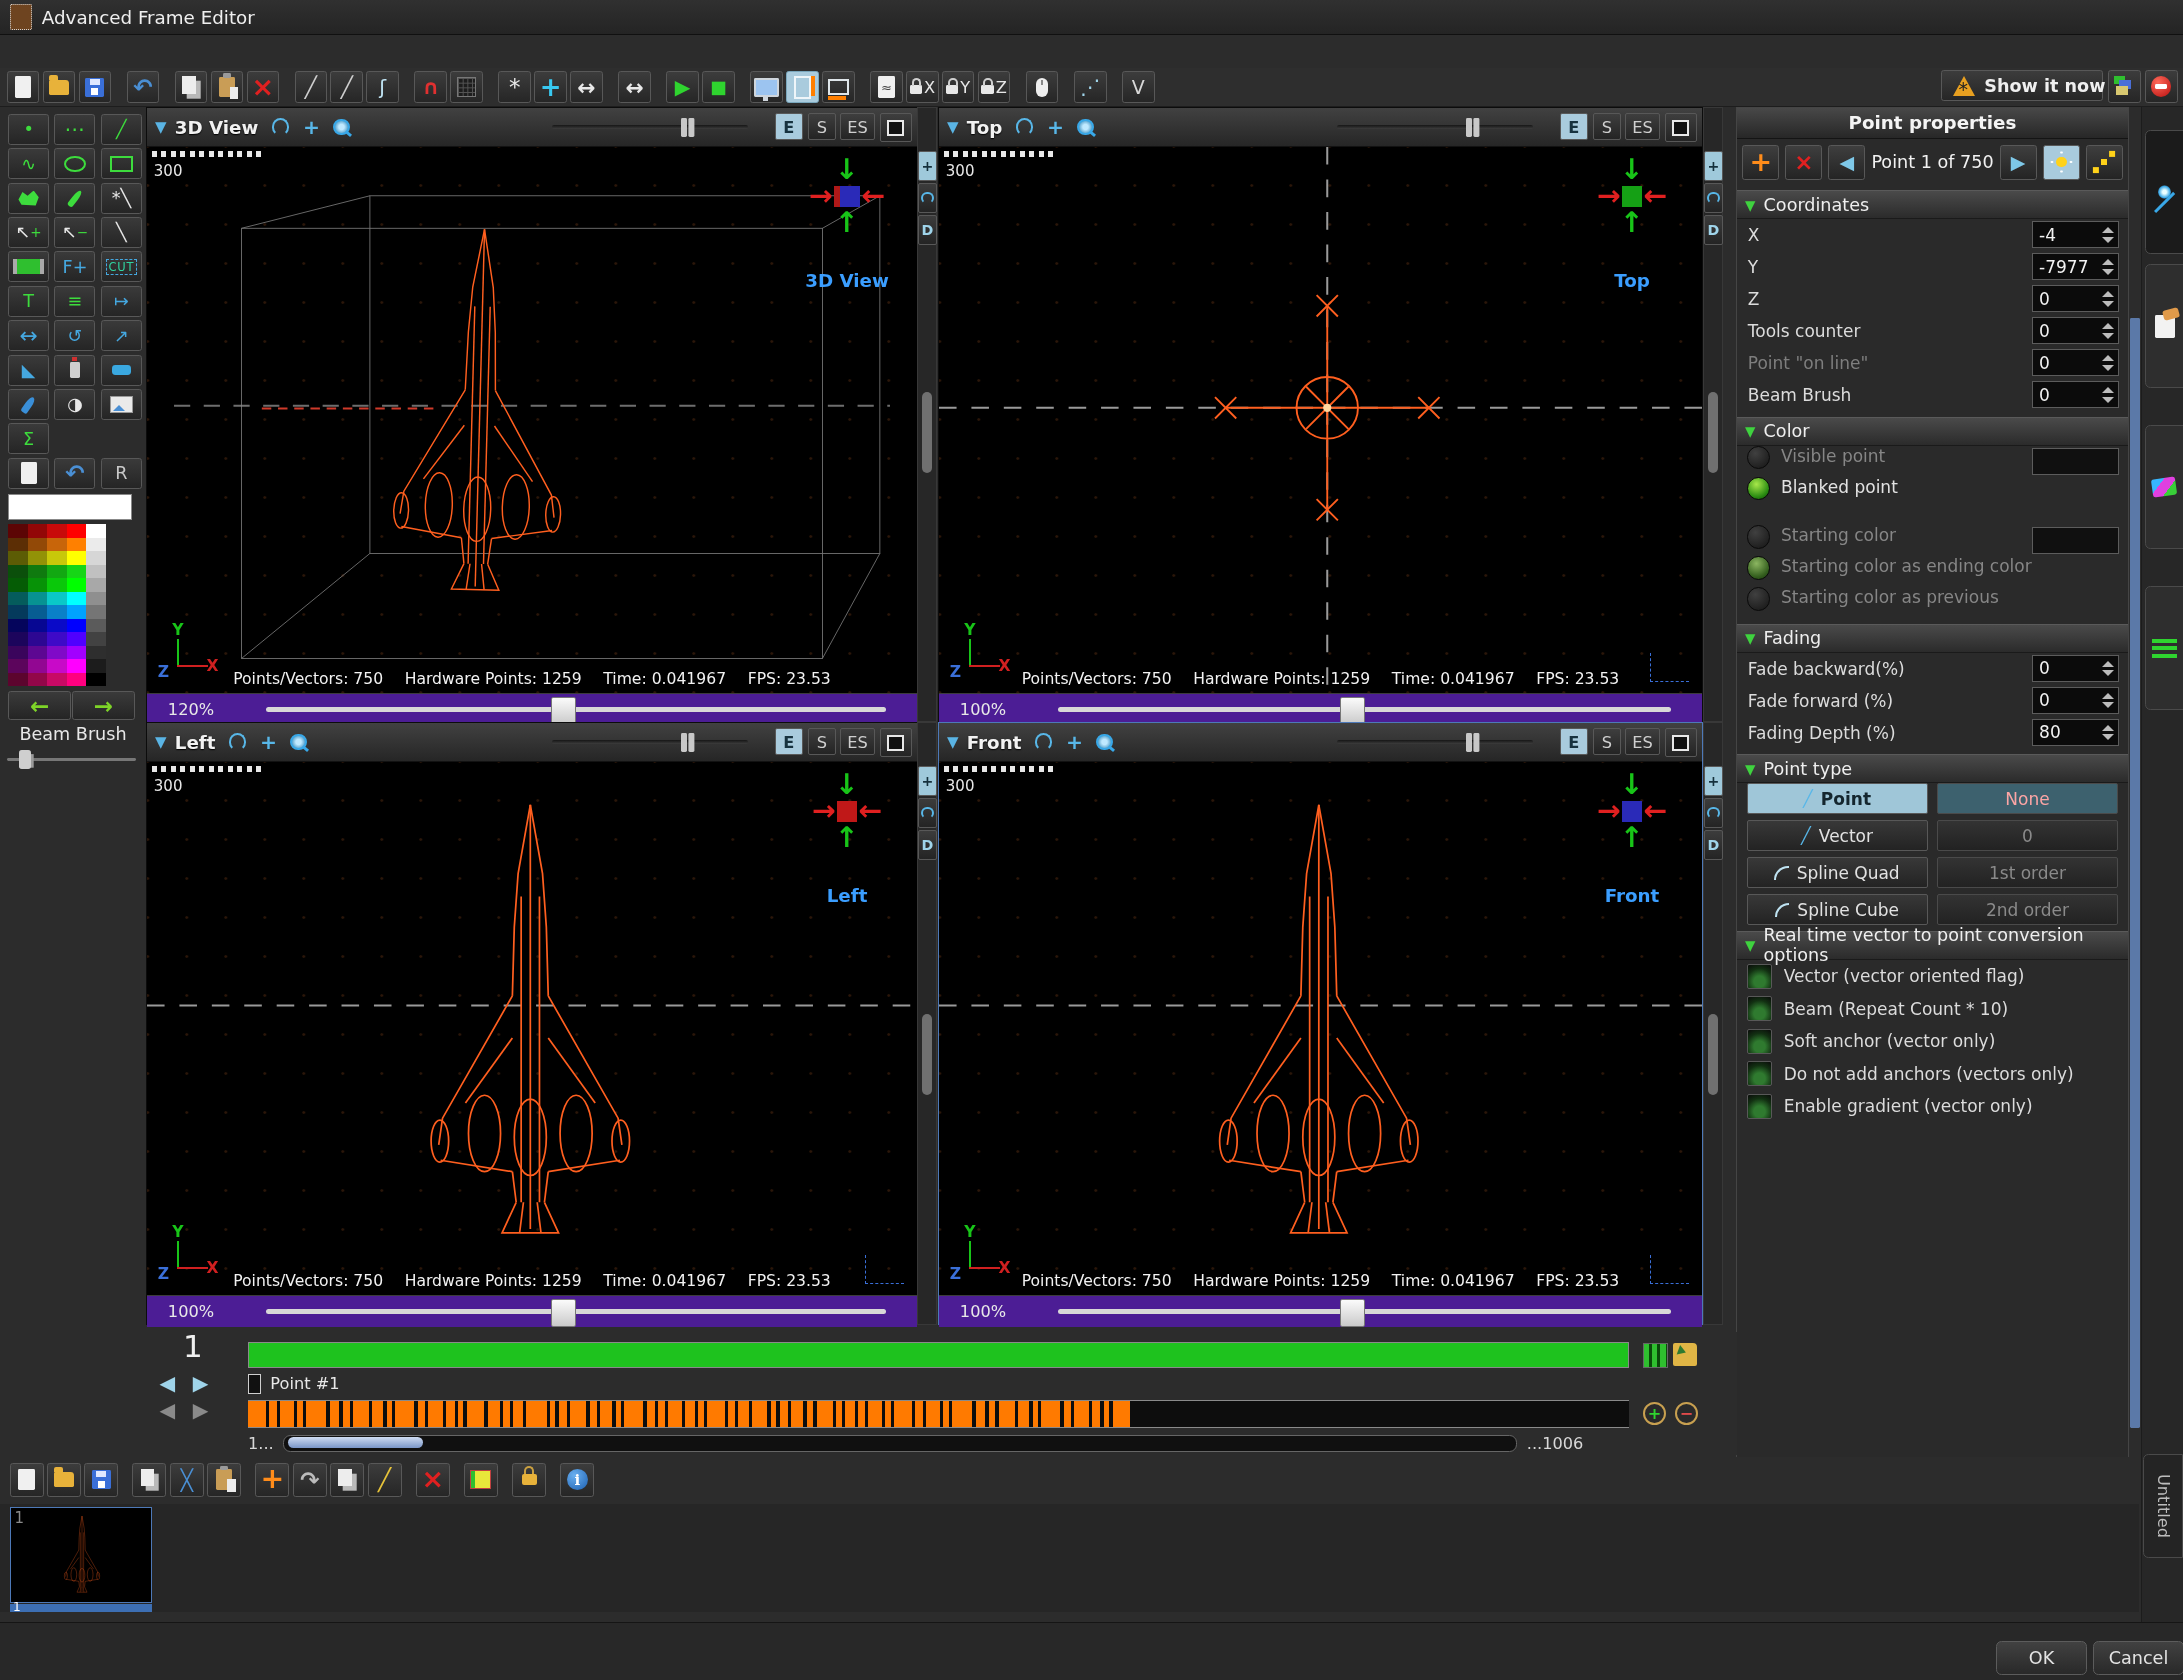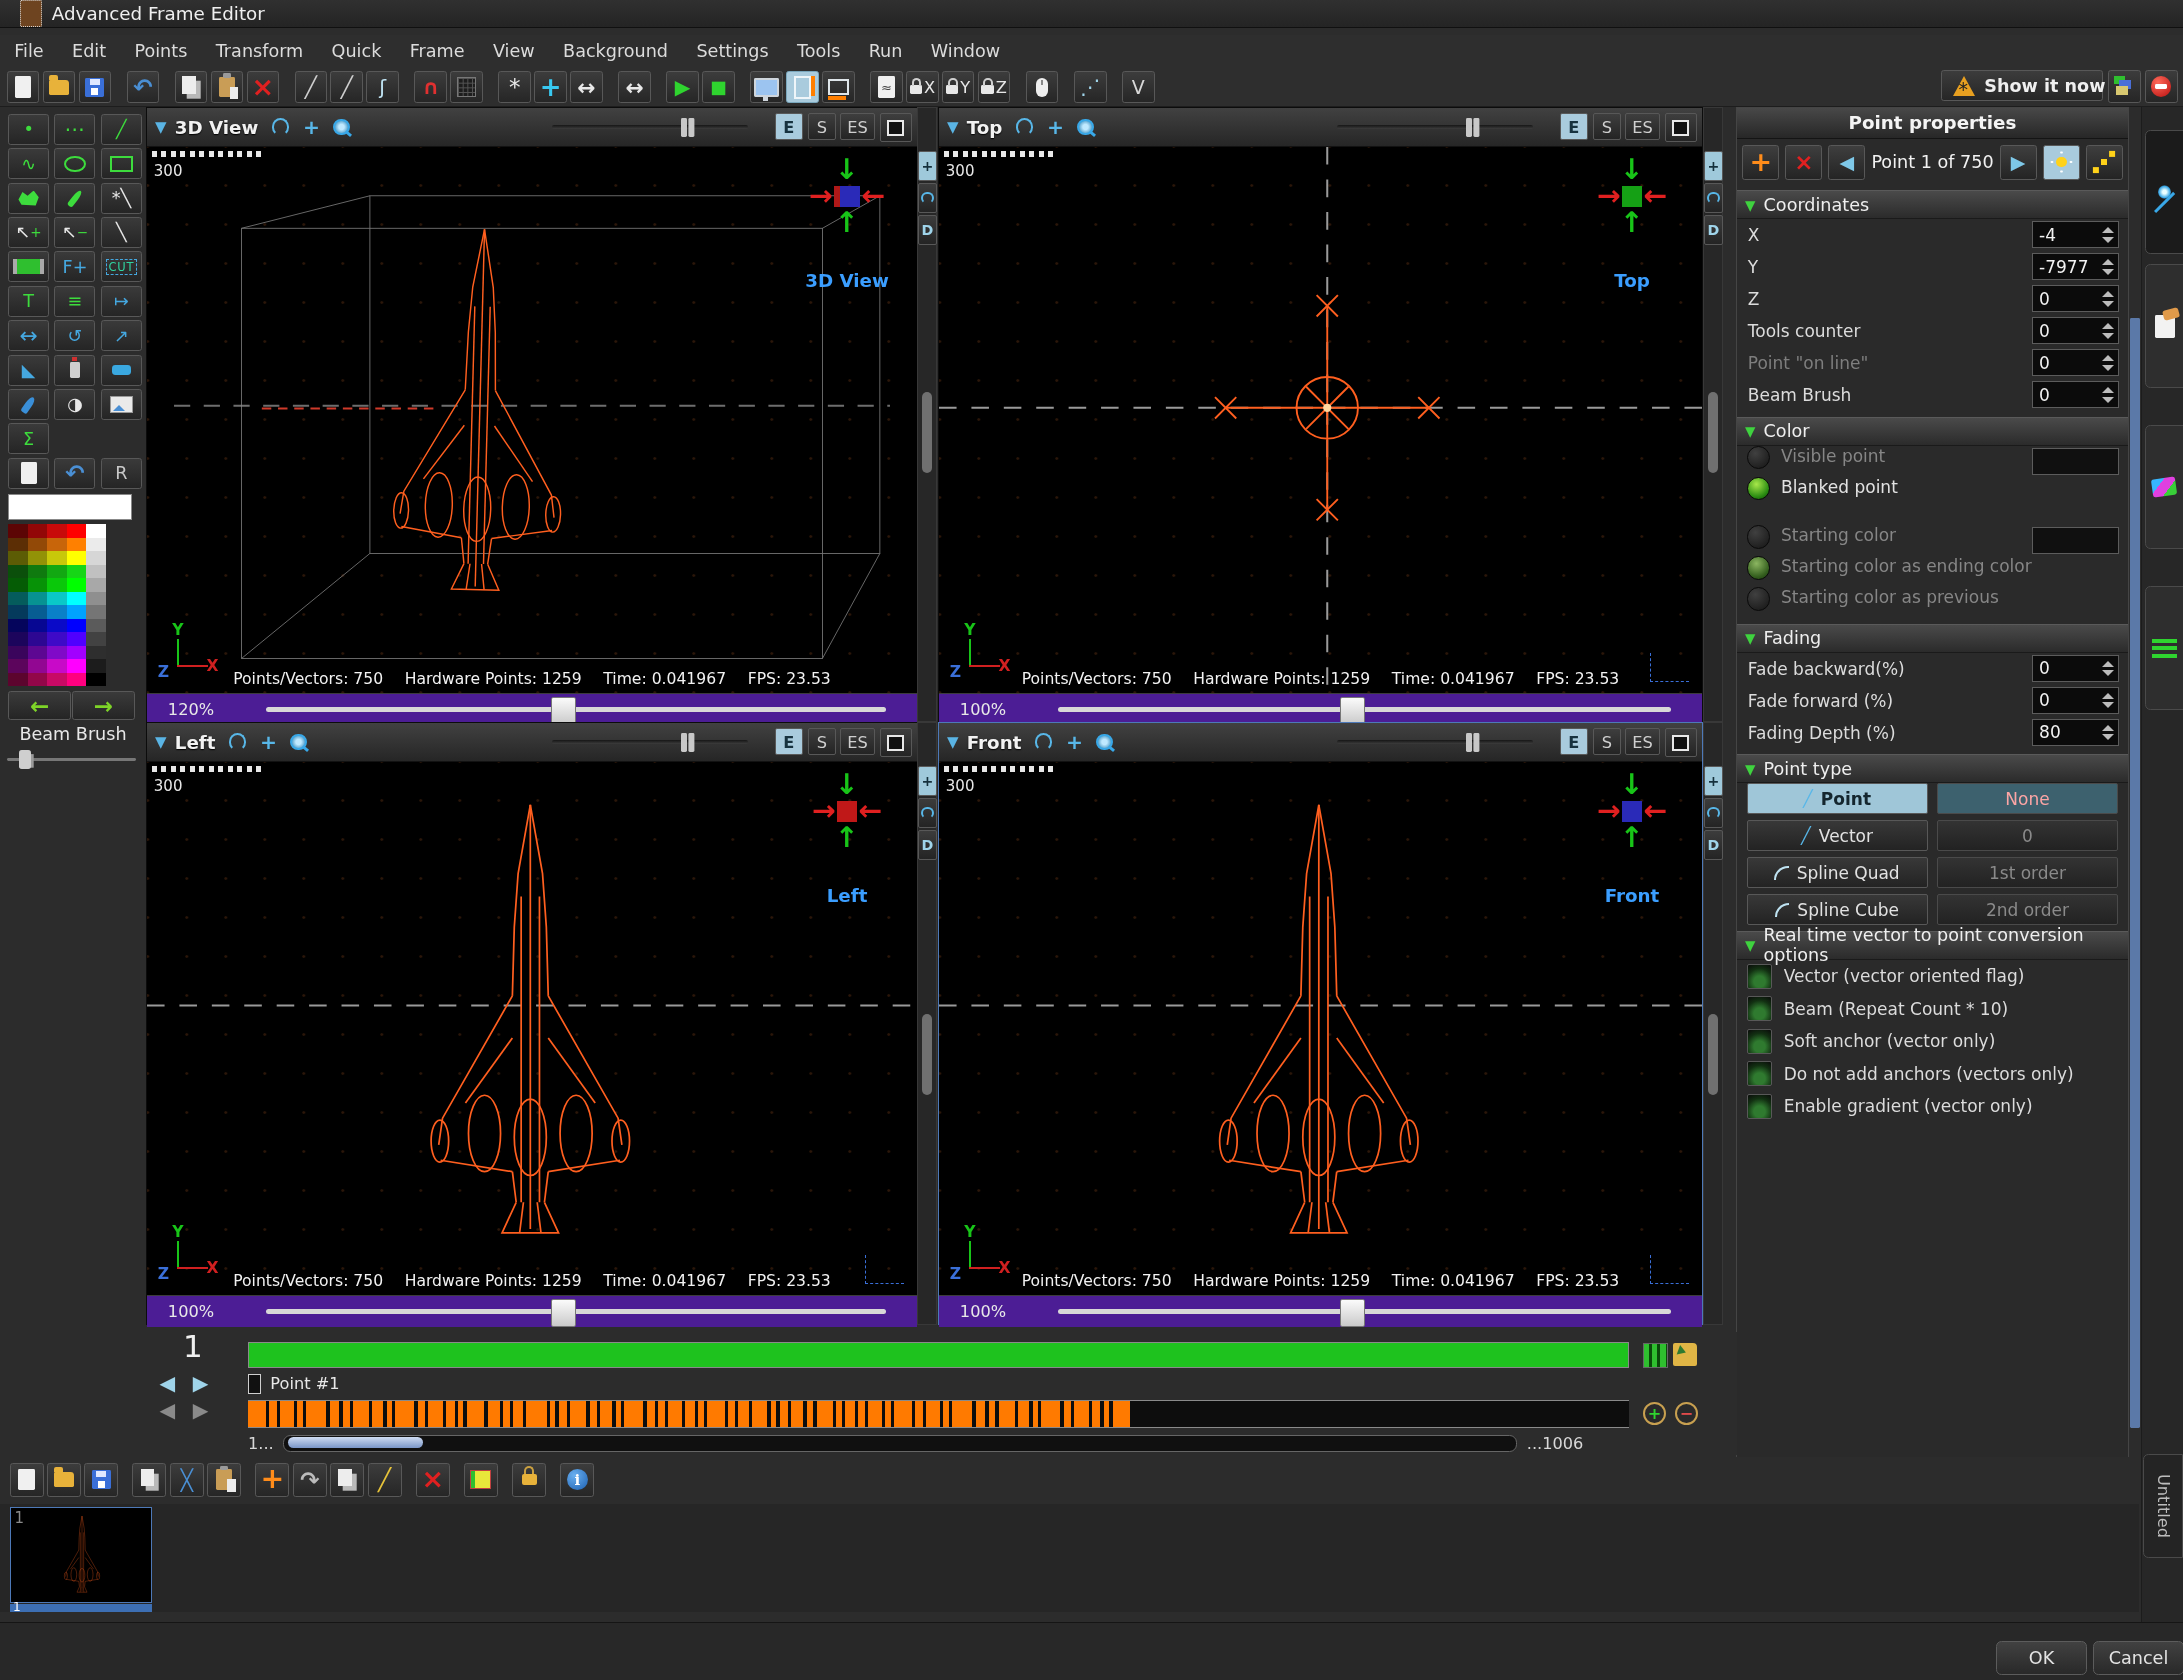--- a/index.html
+++ b/index.html
@@ -1,18 +1,18 @@
 <!DOCTYPE html>
 <html style="font-size:10.8px"><head>
 <meta charset="utf-8">
 <style>
   html,body{margin:0;padding:0;background:#1a1a1a}
   #app{position:relative;width:2183px;height:1681px;background:#2c2c2c;font-family:"DejaVu Sans",sans-serif;color:#ddd;overflow:hidden}
   
-  .titlebar{position:absolute;left:0;top:0;width:2183px;height:28px;background:linear-gradient(#303030,#242424);border-bottom:0.7px solid #101010;display:flex;align-items:center;gap:9.5px;padding-left:20px;box-sizing:border-box}
+  .titlebar{position:absolute;left:0;top:0;width:2183px;height:35px;background:linear-gradient(#303030,#242424);border-bottom:0.7px solid #101010;display:flex;align-items:center;gap:9.5px;padding-left:10px;box-sizing:border-box}
   .appicon{width:20.3px;height:24.4px;background:#6e4420;border:1.4px dotted #d8d8d8;border-radius:1.4px}
   .apptitle{font-size:18.3px;color:#efefef}
   .menubar{position:absolute;left:0;top:35px;width:2183px;height:32.5px;background:#2e2e2e;border-bottom:0.7px solid #1d1d1d;display:flex;align-items:center}
   .mitem{padding:0 14.2px;font-size:17.6px;color:#dcdcdc;line-height:32.5px}
   .toolbar{position:absolute;left:0;top:68px;width:2183px;height:39px;background:#2e2e2e;border-bottom:0.7px solid #1d1d1d;display:flex;align-items:center;padding-left:6.8px;box-sizing:border-box}
   .tbtn{flex:0 0 auto;width:32.5px;height:32.5px;margin-right:3.4px;background:linear-gradient(#3c3c3c,#262626);border:0.7px solid #585858;border-radius:2.7px;display:flex;align-items:center;justify-content:center;font-size:19px;color:#ddd;box-sizing:border-box;position:relative}
   .tbtn.gap{margin-left:12.2px}
   .tbtn.sel{background:#a9cbdd;border-color:#7aa7bd}
   .g-undo{color:#4a8fd4;font-size:23px;font-weight:bold}
   .g-del{color:#e02020;font-size:27px;font-weight:bold;line-height:20.3px}
@@ -265,34 +265,20 @@
         <circle cx="100" cy="100" r="3.5" fill="#ffd9a0" stroke="none"></circle>
       </g>
     </defs>
   </svg>
 
   <div class="titlebar">
     <div class="appicon"></div>
     <div class="apptitle">Advanced Frame Editor</div>
   </div>
 
-  <div class="menubar">
-    <span class="mitem">File</span>
-    <span class="mitem">Edit</span>
-    <span class="mitem">Points</span>
-    <span class="mitem">Transform</span>
-    <span class="mitem">Quick</span>
-    <span class="mitem">Frame</span>
-    <span class="mitem">View</span>
-    <span class="mitem">Background</span>
-    <span class="mitem">Settings</span>
-    <span class="mitem">Tools</span>
-    <span class="mitem">Run</span>
-    <span class="mitem">Window</span>
-  </div>
 
   <div class="toolbar" id="top-toolbar">
       <div class="tbtn">
         <span class="i-page"></span>
       </div>
       <div class="tbtn">
         <span class="i-folder"></span>
       </div>
       <div class="tbtn">
         <span class="i-save"></span>

